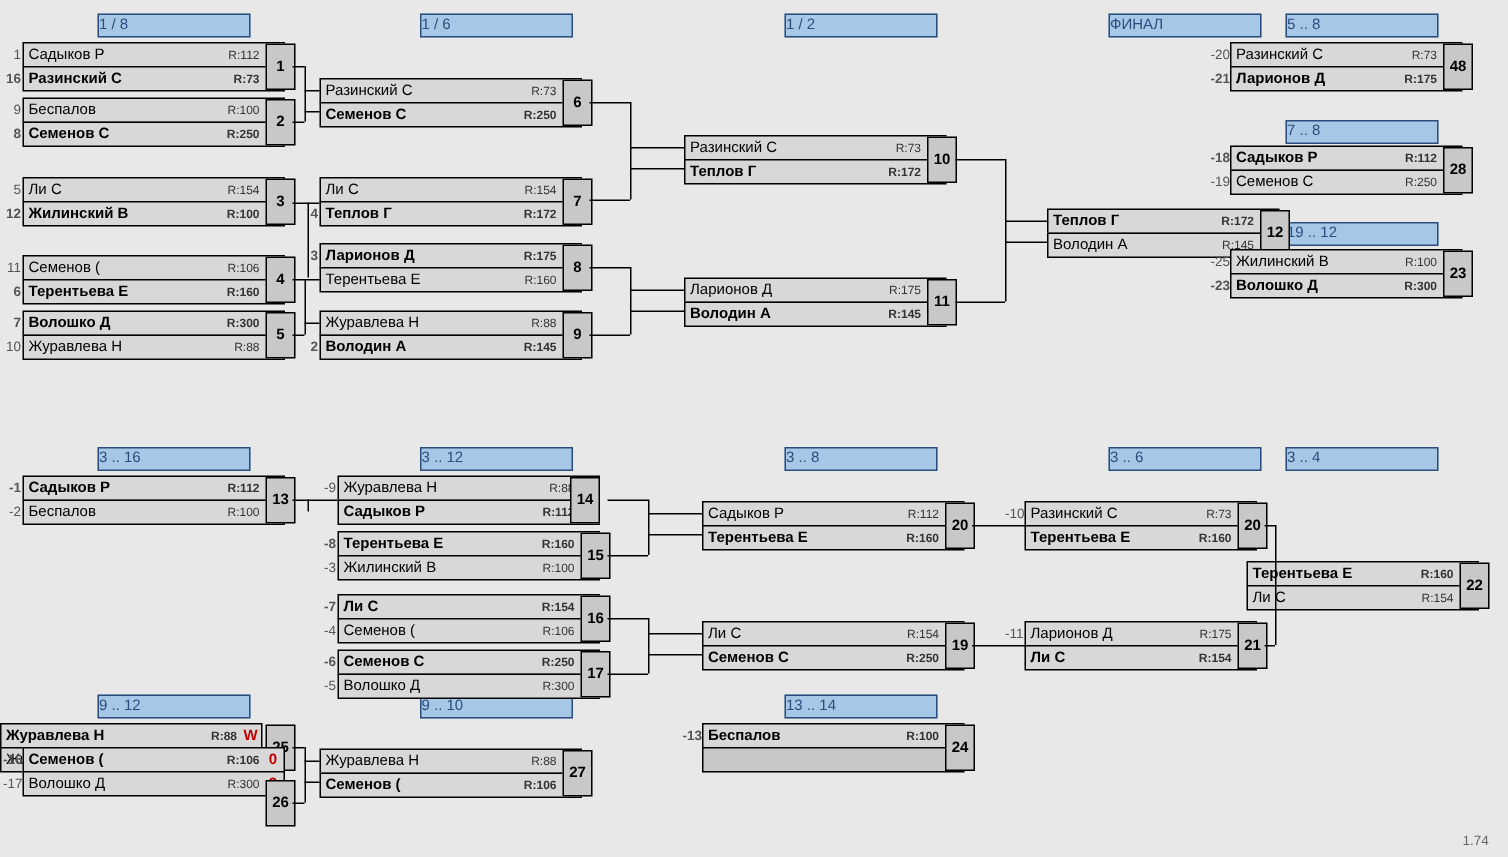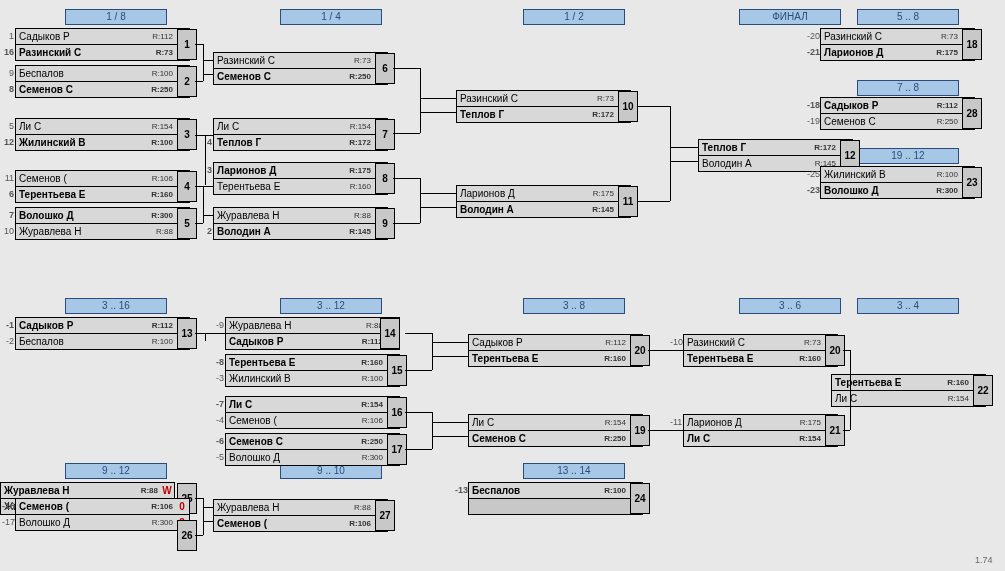--- a/index.html
+++ b/index.html
@@ -1,38 +1,38 @@
 <!DOCTYPE html>
 <html><head>
 <meta charset="utf-8">
 <style>
 html,body{margin:0;padding:0;background:#e8e8e8;font-family:Tahoma,Verdana,sans-serif;font-size:10px;color:#000}
 .canvas{position:relative;width:1005px;height:571px;background:#e8e8e8}
-.hdr{position:absolute;width:100px;height:14px;line-height:14px;text-align:center;background:#a6c8e6;border:1px solid #2a4d7d;font-size:10px;color:#2a4d7d}
+.hdr{position:absolute;width:100px;height:14px;line-height:14px;background:#a6c8e6;border:1px solid #2a4d7d;font-size:10px;color:#2a4d7d}
 .match{position:absolute;width:175px}
 .matchNarrow{position:absolute;width:155px}
 .seed{position:absolute;width:12px;height:14px;line-height:14px;text-align:right;font-size:9px;color:#555;left:-14px}
 .row{position:relative;height:15px;line-height:15px;border:1px solid #000;background:#d8d8d8;margin-top:-1px}
 .bold{font-weight:bold}
 .name{position:absolute;left:3px;top:0;font-size:10px}
 .rating{position:absolute;right:16px;top:0;font-size:8px;color:#333}
 .score{position:absolute;right:2px;top:0;width:10px;text-align:center;font-size:10px;font-weight:bold;color:#c00000}
 .matchno{position:absolute;width:18px;border:1px solid #000;background:#c8c8c8;text-align:center;font-weight:bold;font-size:10px;display:flex;align-items:center;justify-content:center}
 .conn{position:absolute;background:#000}
 .ver{width:1px}
 .hor{height:1px}
 .footer{position:absolute;font-size:9px;color:#666}
 </style>
 </head>
 <body>
 
 <div class="canvas">
 
 <div class="hdr" style="left:65px;top:9px">1 / 8</div>
-<div class="hdr" style="left:280px;top:9px">1 / 4</div>
+<div class="hdr" style="left:280px;top:9px">1 / 6</div>
 <div class="hdr" style="left:523px;top:9px">1 / 2</div>
 <div class="hdr" style="left:739px;top:9px">ФИНАЛ</div>
 <div class="hdr" style="left:857px;top:9px">5 .. 8</div>
 <div class="hdr" style="left:857px;top:80px">7 .. 8</div>
 <div class="hdr" style="left:857px;top:148px">19 .. 12</div>
 <div class="hdr" style="left:65px;top:298px">3 .. 16</div>
 <div class="hdr" style="left:280px;top:298px">3 .. 12</div>
 <div class="hdr" style="left:523px;top:298px">3 .. 8</div>
 <div class="hdr" style="left:739px;top:298px">3 .. 6</div>
 <div class="hdr" style="left:857px;top:298px">3 .. 4</div>
@@ -228,21 +228,21 @@
         <span class="rating">R:73</span>
         <span class="score">0</span>
       </div>
  <div class="row bold">
         <span class="seed">-21</span>
         <span class="name">Ларионов Д</span>
         <span class="rating">R:175</span>
         <span class="score">3</span>
       </div>
 </div>
-<div class="matchno" style="left:962px;top:29px;height:29px">18</div>
+<div class="matchno" style="left:962px;top:29px;height:29px">48</div>
 
 <div class="matchNarrow" style="left:820px;top:98px">
  <div class="row bold">
         <span class="seed">-18</span>
         <span class="name">Садыков Р</span>
         <span class="rating">R:112</span>
         <span class="score">L</span>
       </div>
  <div class="row">
         <span class="seed">-19</span>

